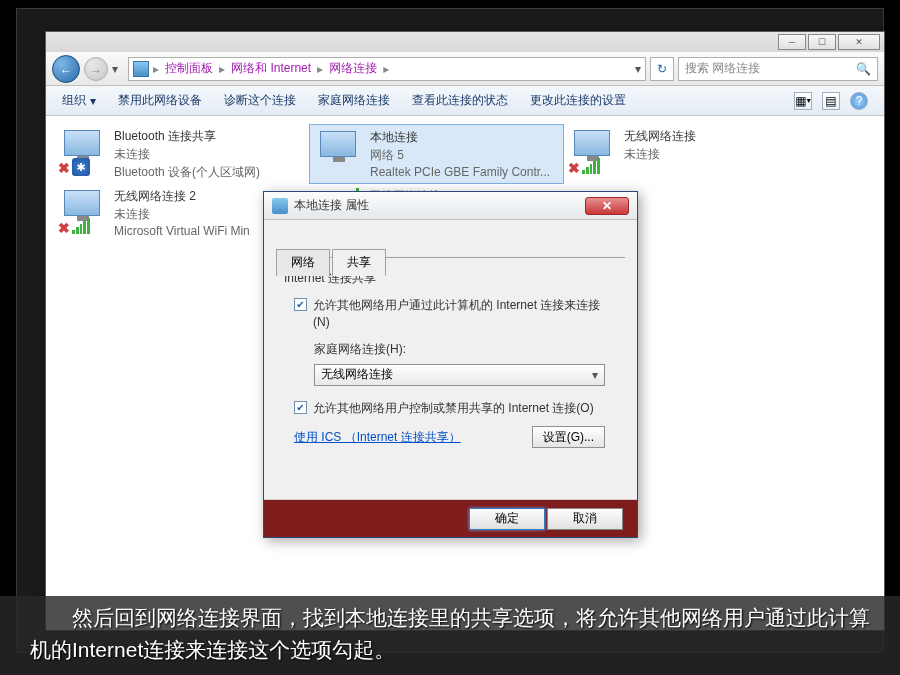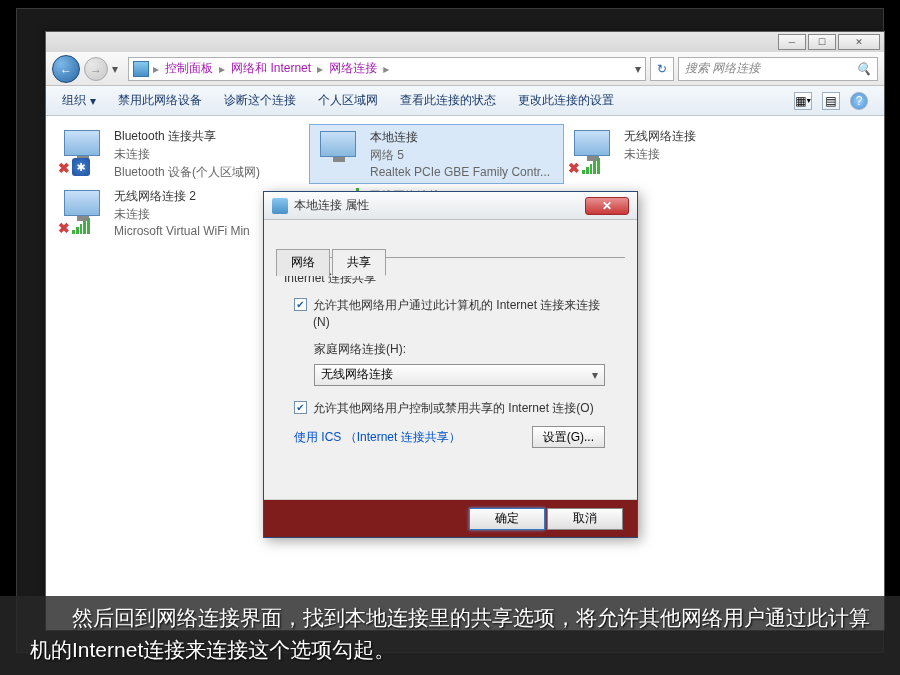--- a/index.html
+++ b/index.html
@@ -11,21 +11,21 @@
 .win-btn.close{width:42px}
 .navbar{height:34px;background:linear-gradient(#fafafa,#e8e8e8);border-bottom:1px solid #c0c0c0;display:flex;align-items:center;padding:0 6px;gap:4px}
 .nav-back{width:28px;height:28px;border-radius:50%;background:radial-gradient(circle at 30% 30%,#7db8e8,#2968a8);display:flex;align-items:center;justify-content:center;color:#fff;border:1px solid #1a4a7a}
 .nav-fwd{width:24px;height:24px;border-radius:50%;background:radial-gradient(circle at 30% 30%,#e8e8e8,#c8c8c8);display:flex;align-items:center;justify-content:center;color:#888;border:1px solid #aaa}
 .nav-drop{width:12px;color:#555}
 .breadcrumb{flex:1;height:24px;border:1px solid #b0b0b0;background:#fff;display:flex;align-items:center;padding:0 4px;gap:2px}
 .bc-icon{width:16px;height:16px;background:linear-gradient(#8ac8f0,#4890c8);border:1px solid #3878a8}
 .bc-sep{color:#888;padding:0 2px}
 .bc-item{color:#a21caf;padding:0 2px}
 .refresh-btn{width:24px;height:24px;border:1px solid #b0b0b0;background:#fff;display:flex;align-items:center;justify-content:center;color:#2968a8}
-.search{width:200px;height:24px;border:1px solid #b0b0b0;background:#fff;display:flex;align-items:center;padding:0 6px;color:#888;font-style:italic}
+.search{width:200px;height:24px;border:1px solid #b0b0b0;background:#fff;display:flex;align-items:center;padding:0 6px;color:#888;}
 .search-icon{margin-left:auto;color:#4890c8}
 .toolbar{height:30px;background:linear-gradient(#f4f8fc,#e4ecf4);border-bottom:1px solid #c0c8d0;display:flex;align-items:center;padding:0 16px;gap:22px}
 .tb-item{color:#1a3a6a}
 .tb-item.org{display:flex;align-items:center;gap:4px}
 .tb-right{margin-left:auto;display:flex;gap:10px;align-items:center}
 .tb-icon{width:18px;height:18px;display:flex;align-items:center;justify-content:center;border:1px solid #a0b0c0;background:linear-gradient(#fff,#e8f0f8)}
 .content{position:relative;height:calc(100% - 84px);background:#fff;padding:8px}
 .conn-grid{display:flex;flex-wrap:wrap;gap:0}
 .conn-item{width:255px;height:60px;display:flex;padding:4px;gap:8px;position:relative}
 .conn-item.selected{background:#d8e8f8;border:1px solid #7cb0e0}
@@ -50,21 +50,21 @@
 .tab{padding:4px 14px;border:1px solid #a0a0a0;border-bottom:none;background:#e8e8e8;margin-right:2px;position:relative;top:19px}
 .tab.active{background:#f0f0f0;border-bottom:1px solid #f0f0f0}
 .group-label{margin:4px 0 10px 8px;color:#333}
 .cb-row{display:flex;align-items:flex-start;gap:6px;margin:4px 8px 10px 18px}
 .cb{width:13px;height:13px;border:1px solid #7090b0;background:#fff;display:flex;align-items:center;justify-content:center;color:#2060a0;font-size:10px;flex-shrink:0;margin-top:1px}
 .cb-label{color:#333;line-height:1.4}
 .sub-label{margin:2px 8px 6px 38px;color:#333}
 .dropdown{margin:0 20px 14px 38px;height:22px;border:1px solid #909090;background:linear-gradient(#fff,#e8e8e8);display:flex;align-items:center;padding:0 6px}
 .dd-arrow{margin-left:auto;color:#555}
 .link-row{display:flex;align-items:center;margin:10px 20px 0 18px}
-.ics-link{color:#0050c8;}
+.ics-link{color:#0050c8;text-decoration:underline}
 .settings-btn{margin-left:auto;height:22px;padding:0 10px;border:1px solid #909090;background:linear-gradient(#fff,#e4e4e4)}
 .dlg-buttons{position:absolute;bottom:0;left:0;right:0;height:38px;background:#7f1d1d;border-top:1px solid #d0d0d0;display:flex;justify-content:flex-end;align-items:center;padding:0 14px;gap:2px}
 .dlg-btn{width:76px;height:22px;border:1px solid #888;background:linear-gradient(#fdfdfd,#e0e0e0);display:flex;align-items:center;justify-content:center}
 .dlg-btn.primary{border:1px solid #3878c0;box-shadow:0 0 3px #60a0e0}
 .caption{position:absolute;bottom:0;left:0;right:0;padding:6px 30px 10px;background:rgba(40,40,40,.82);color:#fff;font-size:21px;line-height:1.5;text-shadow:1px 1px 2px #000}
 </style>
 </head>
 <body>
 
 <div class="outer-frame">
@@ -95,21 +95,21 @@
       <span class="search-icon">🔍</span>
     </div>
   </div>
   <div class="toolbar">
     <div class="tb-item org">
           <span>组织</span>
           <span>▾</span>
         </div>
     <div class="tb-item">禁用此网络设备</div>
     <div class="tb-item">诊断这个连接</div>
-    <div class="tb-item">个人区域网</div>
+    <div class="tb-item">家庭网络连接</div>
     <div class="tb-item">查看此连接的状态</div>
     <div class="tb-item">更改此连接的设置</div>
     <div class="tb-right">
       <div class="tb-icon">▦<span style="font-size:8px">▾</span></div>
       <div class="tb-icon">▤</div>
       <div class="tb-icon" style="background:radial-gradient(#a0d0f8,#4890d8);border-radius:50%;color:#fff">?</div>
     </div>
   </div>
   <div class="content">
     <div class="conn-grid">

